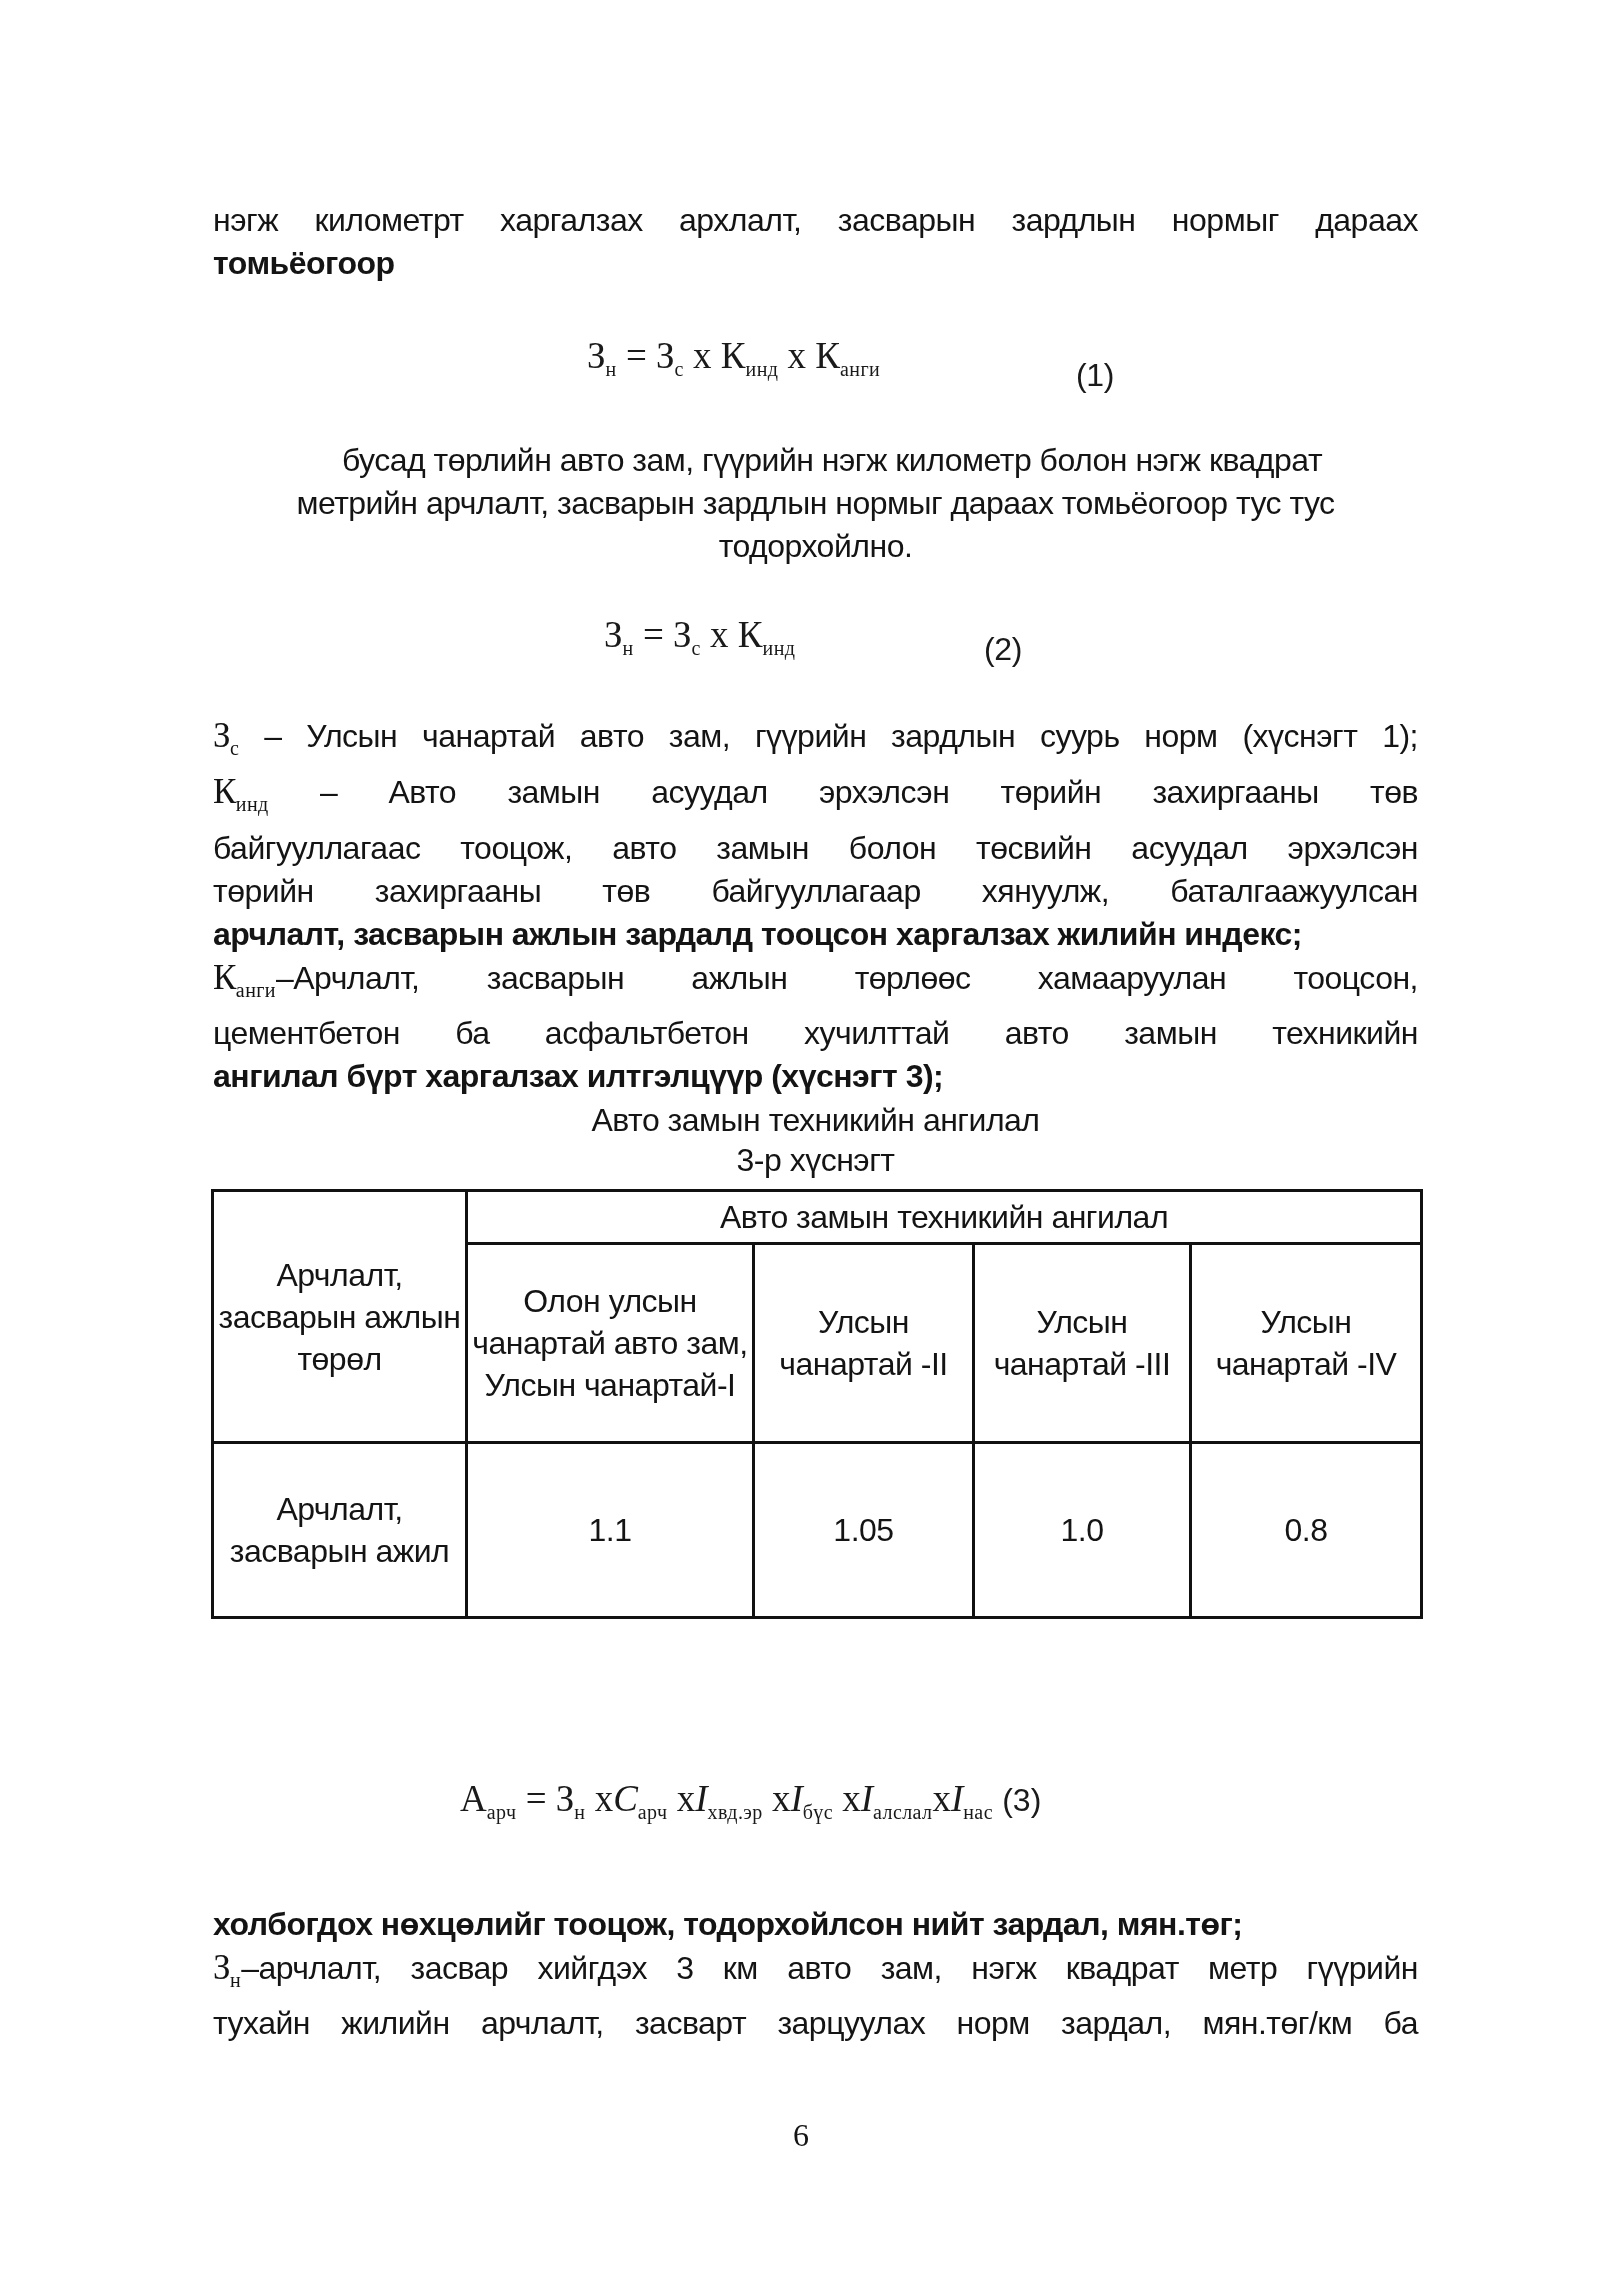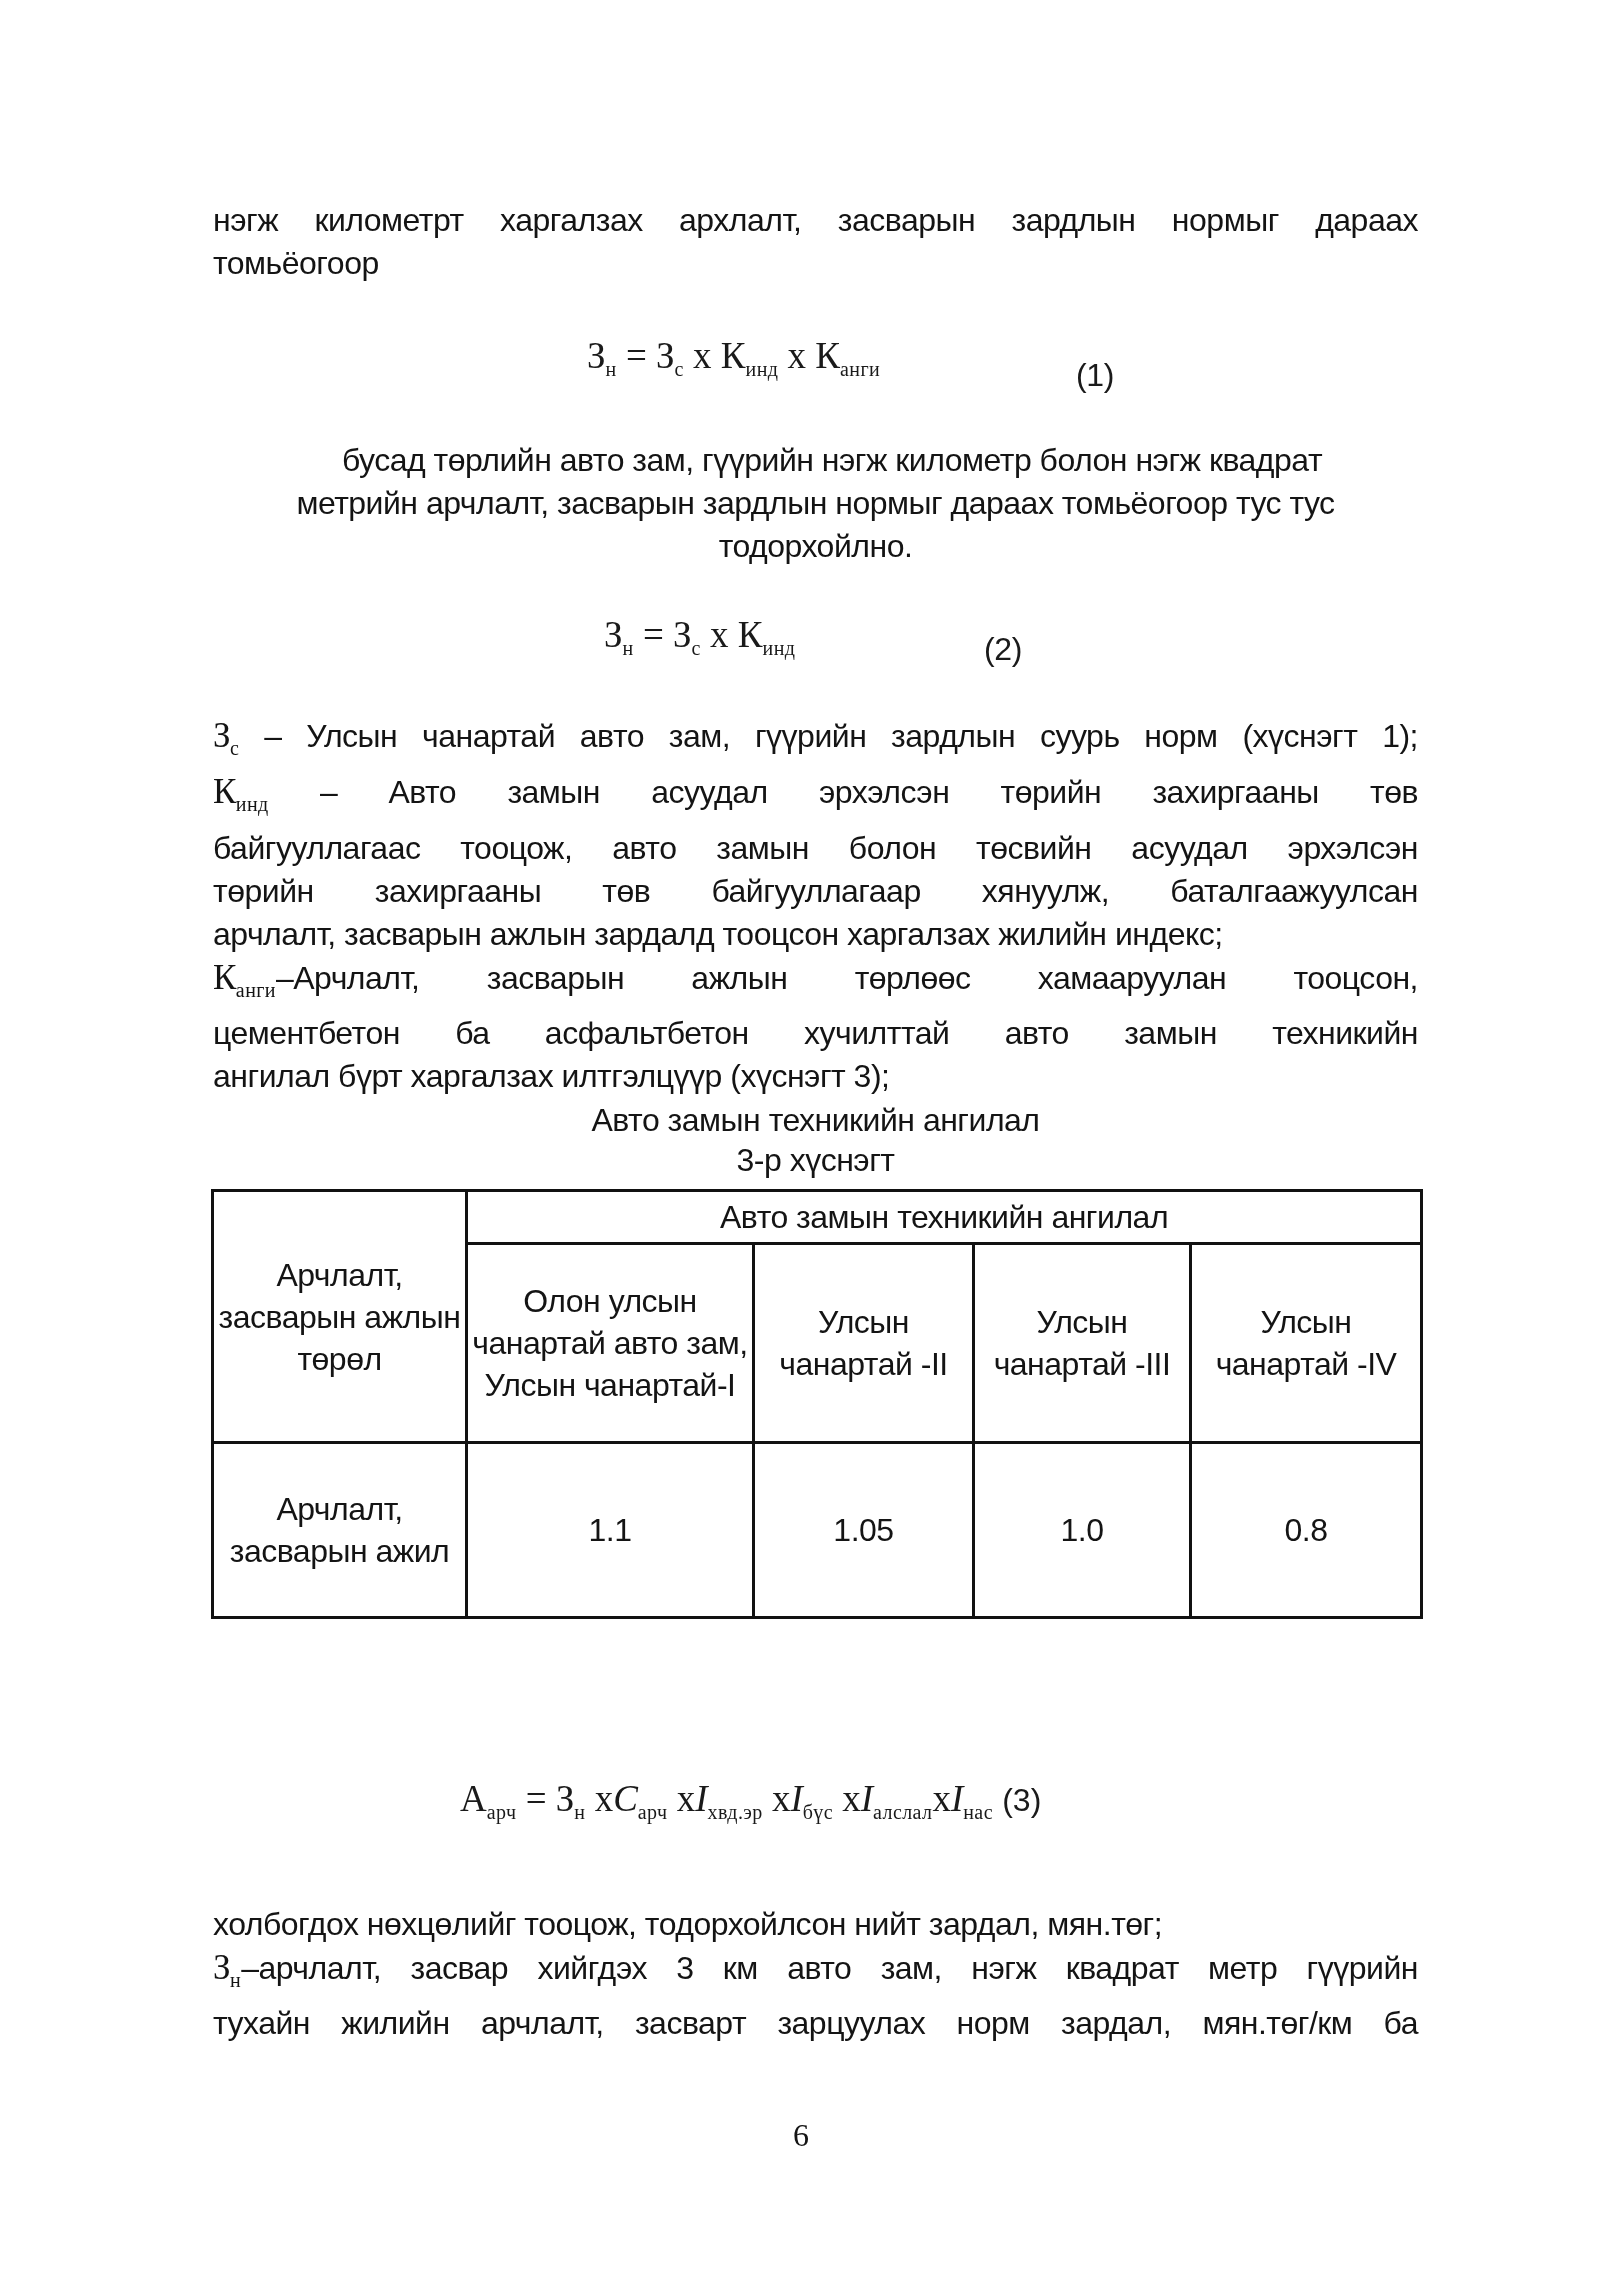--- a/index.html
+++ b/index.html
@@ -8,21 +8,21 @@
       color: #141414;
       font-family: "Liberation Sans", sans-serif;
     }
     .page { position: absolute; left: 0; top: 0; width: 1304px; height: 2295px; }
     .txt {
       position: absolute; left: 213px; width: 1205px;
       font-size: 32px; line-height: 43px; letter-spacing: -0.5px;
       text-align: justify; text-align-last: left;
     }
     .jline { display: block; text-align: justify; text-align-last: justify; }
-    .lline { display: block; text-align: left; text-align-last: left; }
+    .lline { display: block; text-align: left; text-align-last: left; font-weight: bold; }
     .cline { display: block; text-align: left; text-align-last: center; }
 
     .formula {
       position: absolute; font-family: "Liberation Serif", serif;
       font-size: 37px; line-height: 47px; white-space: nowrap; color: #1a1a1a;
     }
     .formula sub, .def sub {
       font-family: "Liberation Serif", serif; font-size: 20px; vertical-align: -8.3px;
       letter-spacing: 0.4px;
     }

